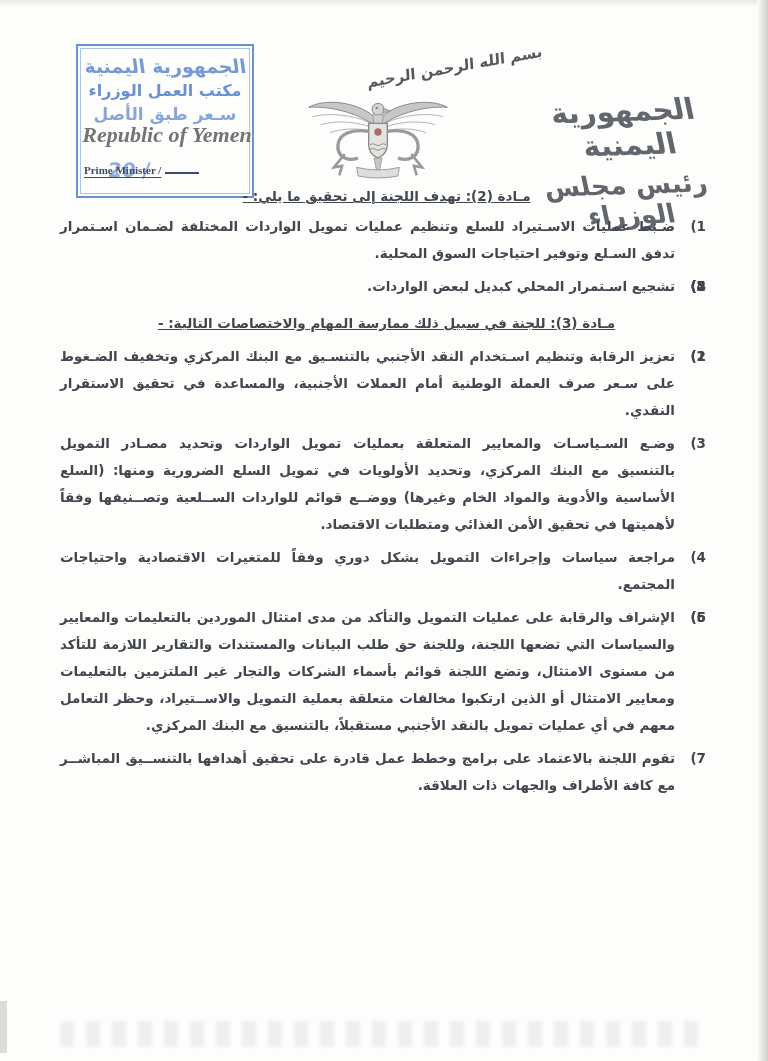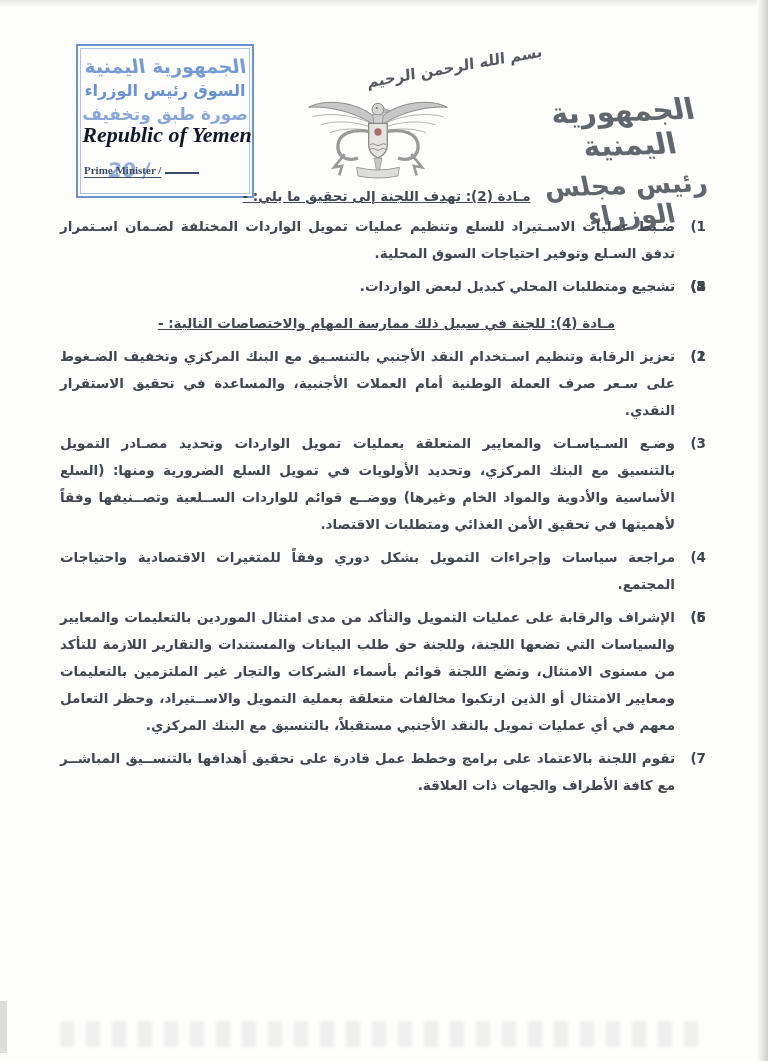--- a/index.html
+++ b/index.html
@@ -24,21 +24,21 @@
     border:2.5px solid #6b92d0; box-shadow:inset 0 0 0 2px #fdfdfc, inset 0 0 0 3px rgba(107,146,208,.55);
     color:#6b92d0; text-align:center; direction:rtl; }
   .stamp-ar1 { margin-top:9px; font-size:19px; font-weight:bold; letter-spacing:1px;
     transform:skewX(8deg); opacity:.92; }
   .stamp-ar2 { margin-top:4px; font-size:16px; font-weight:bold; }
   .stamp-ar3 { margin-top:4px; font-size:17px; font-weight:bold; opacity:.8; letter-spacing:2px;}
   .stamp-date { position:absolute; right:102px; bottom:14px; font-size:20px; font-weight:bold;
     opacity:.75; direction:ltr; transform:skewX(-6deg); }
   .stamp-en1 { position:absolute; left:-36px; top:76px; width:250px; white-space:nowrap;
     font-family:"Liberation Serif", serif; font-style:italic; font-weight:bold;
-    font-size:22px; color:#0f172a; direction:ltr; }
+    font-size:22px; color:#737373; direction:ltr; }
   .stamp-en2 { position:absolute; left:6px; top:112px; white-space:nowrap;
     font-family:"Liberation Serif", serif; font-weight:bold;
     font-size:11px; color:#3e4a6b; direction:ltr; text-decoration:underline;
     text-underline-offset:3px; }
   .blank-line { display:inline-block; width:34px; border-bottom:2px solid #3e4a6b;
     height:14px; margin-left:4px; }
 
   
   .bismillah { position:absolute; left:366px; top:58px; font-size:15px; font-weight:bold;
     color:#55585e; transform:rotate(-10deg) skewX(-6deg); direction:rtl; letter-spacing:1px; }
@@ -62,22 +62,22 @@
 
 <div class="page">
 
   <div class="edge-top"></div>
   <div class="edge-right"></div>
   <div class="edge-bottom-mark"></div>
   <div class="ghost-bleed"></div>
 
   <div class="stamp">
     <div class="stamp-ar1">الجمهورية اليمنية</div>
-    <div class="stamp-ar2">السوق رئيس الوزراء</div>
-    <div class="stamp-ar3">صورة طبق وتخفيف</div>
+    <div class="stamp-ar2">مكتب العمل الوزراء</div>
+    <div class="stamp-ar3">سـعر طبق الأصل</div>
     <div class="stamp-date">20 /</div>
     <div class="stamp-en1">Republic of Yemen</div>
     <div class="stamp-en2"><span>Prime Minister /</span><span class="blank-line"></span></div>
   </div>
 
   <div class="bismillah">بسم الله الرحمن الرحيم</div>
 
   <svg class="emblem" viewBox="0 0 220 150" xmlns="http://www.w3.org/2000/svg" aria-hidden="true">
     <g>
       <path d="M104 40 C80 18 30 12 6 26 C30 24 70 30 104 52 Z" fill="#c7c7c7" stroke="#8a8a8a" stroke-width="1.5"></path>
@@ -126,27 +126,27 @@
   <div class="item">
     <span class="item-marker">3)</span>
   </div>
 
   <div class="item">
     <span class="item-marker">4)</span>
   </div>
 
   <div class="item">
     <span class="item-marker">5)</span>
-    <span class="item-text">تشجيع ومتطلبات المحلي كبديل لبعض الواردات.</span>
+    <span class="item-text">تشجيع اسـتمرار المحلي كبديل لبعض الواردات.</span>
   </div>
 </div>
   </section>
 
   <section class="section">
-    <div class="section-heading">مـادة (4): للجنة في سبيل ذلك ممارسة المهام والاختصاصات التالية: -</div>
+    <div class="section-heading">مـادة (3): للجنة في سبيل ذلك ممارسة المهام والاختصاصات التالية: -</div>
     <div class="section-items">
   <div class="item">
     <span class="item-marker">1)</span>
   </div>
 
   <div class="item">
     <span class="item-marker">2)</span>
     <span class="item-text">تعزيز الرقابة وتنظيم اسـتخدام النقد الأجنبي بالتنسـيق مع البنك المركزي وتخفيف الضـغوط على سـعر صرف العملة الوطنية أمام العملات الأجنبية، والمساعدة في تحقيق الاستقرار النقدي.</span>
   </div>
 

